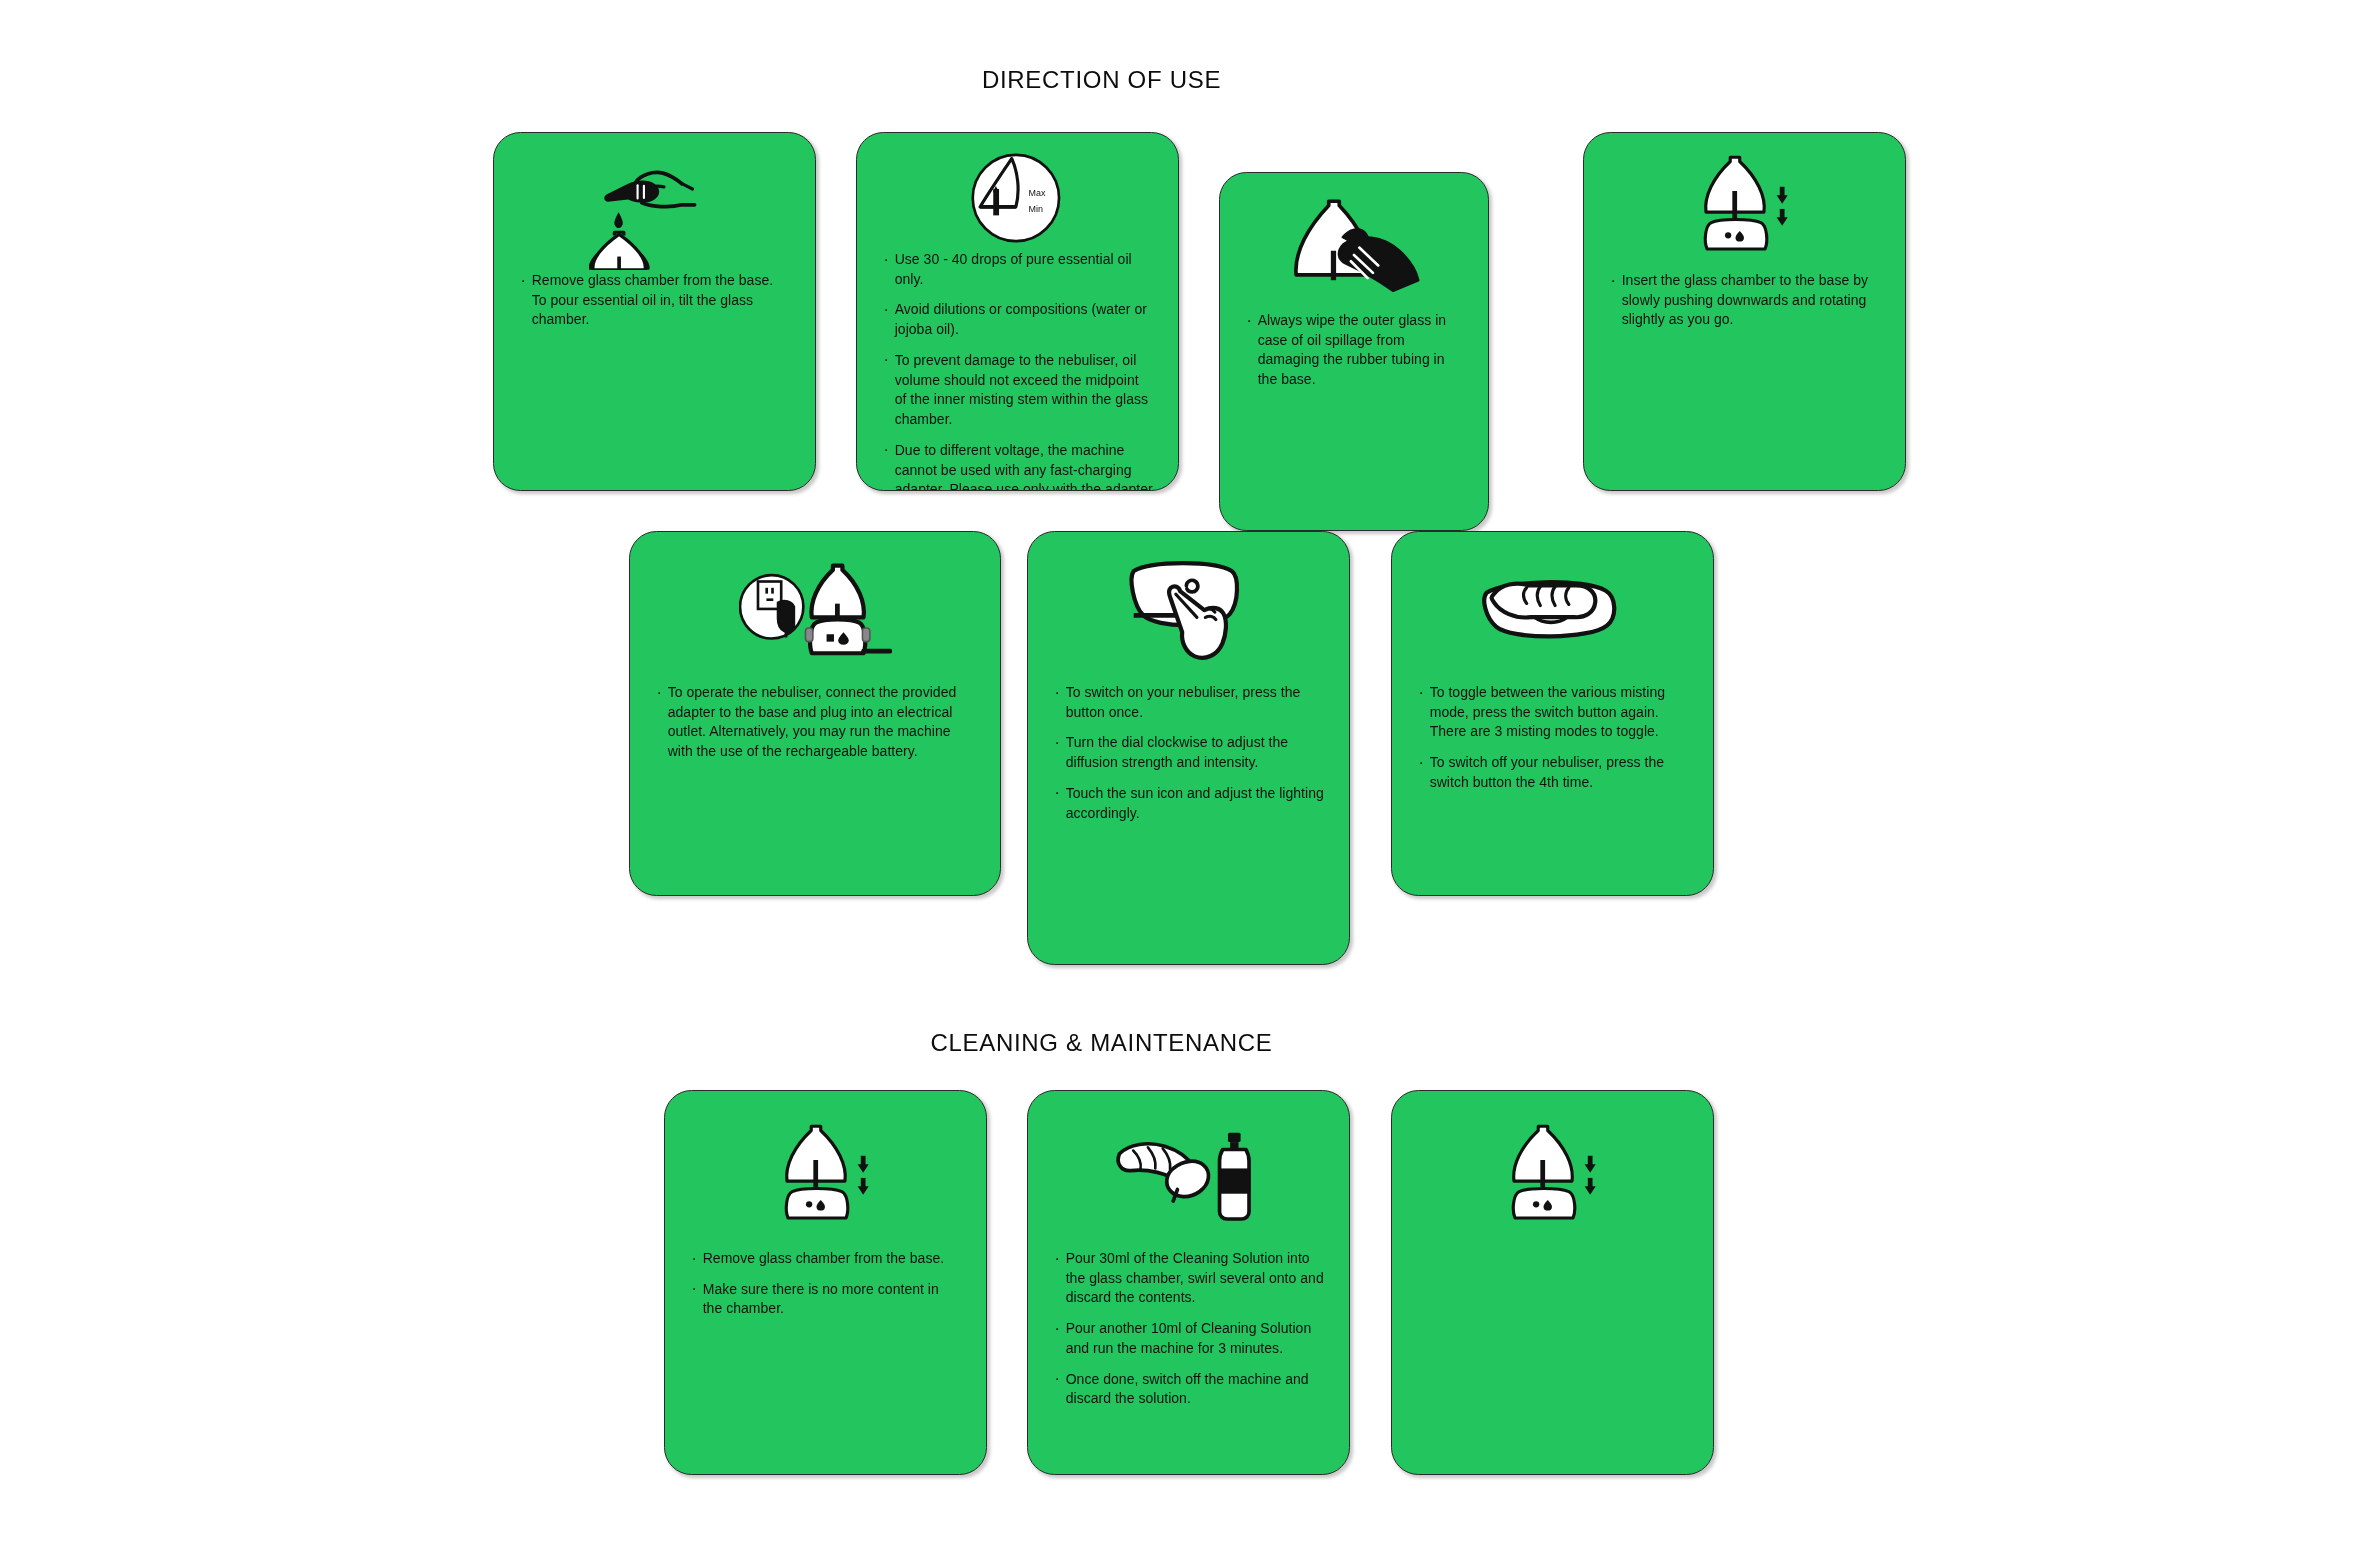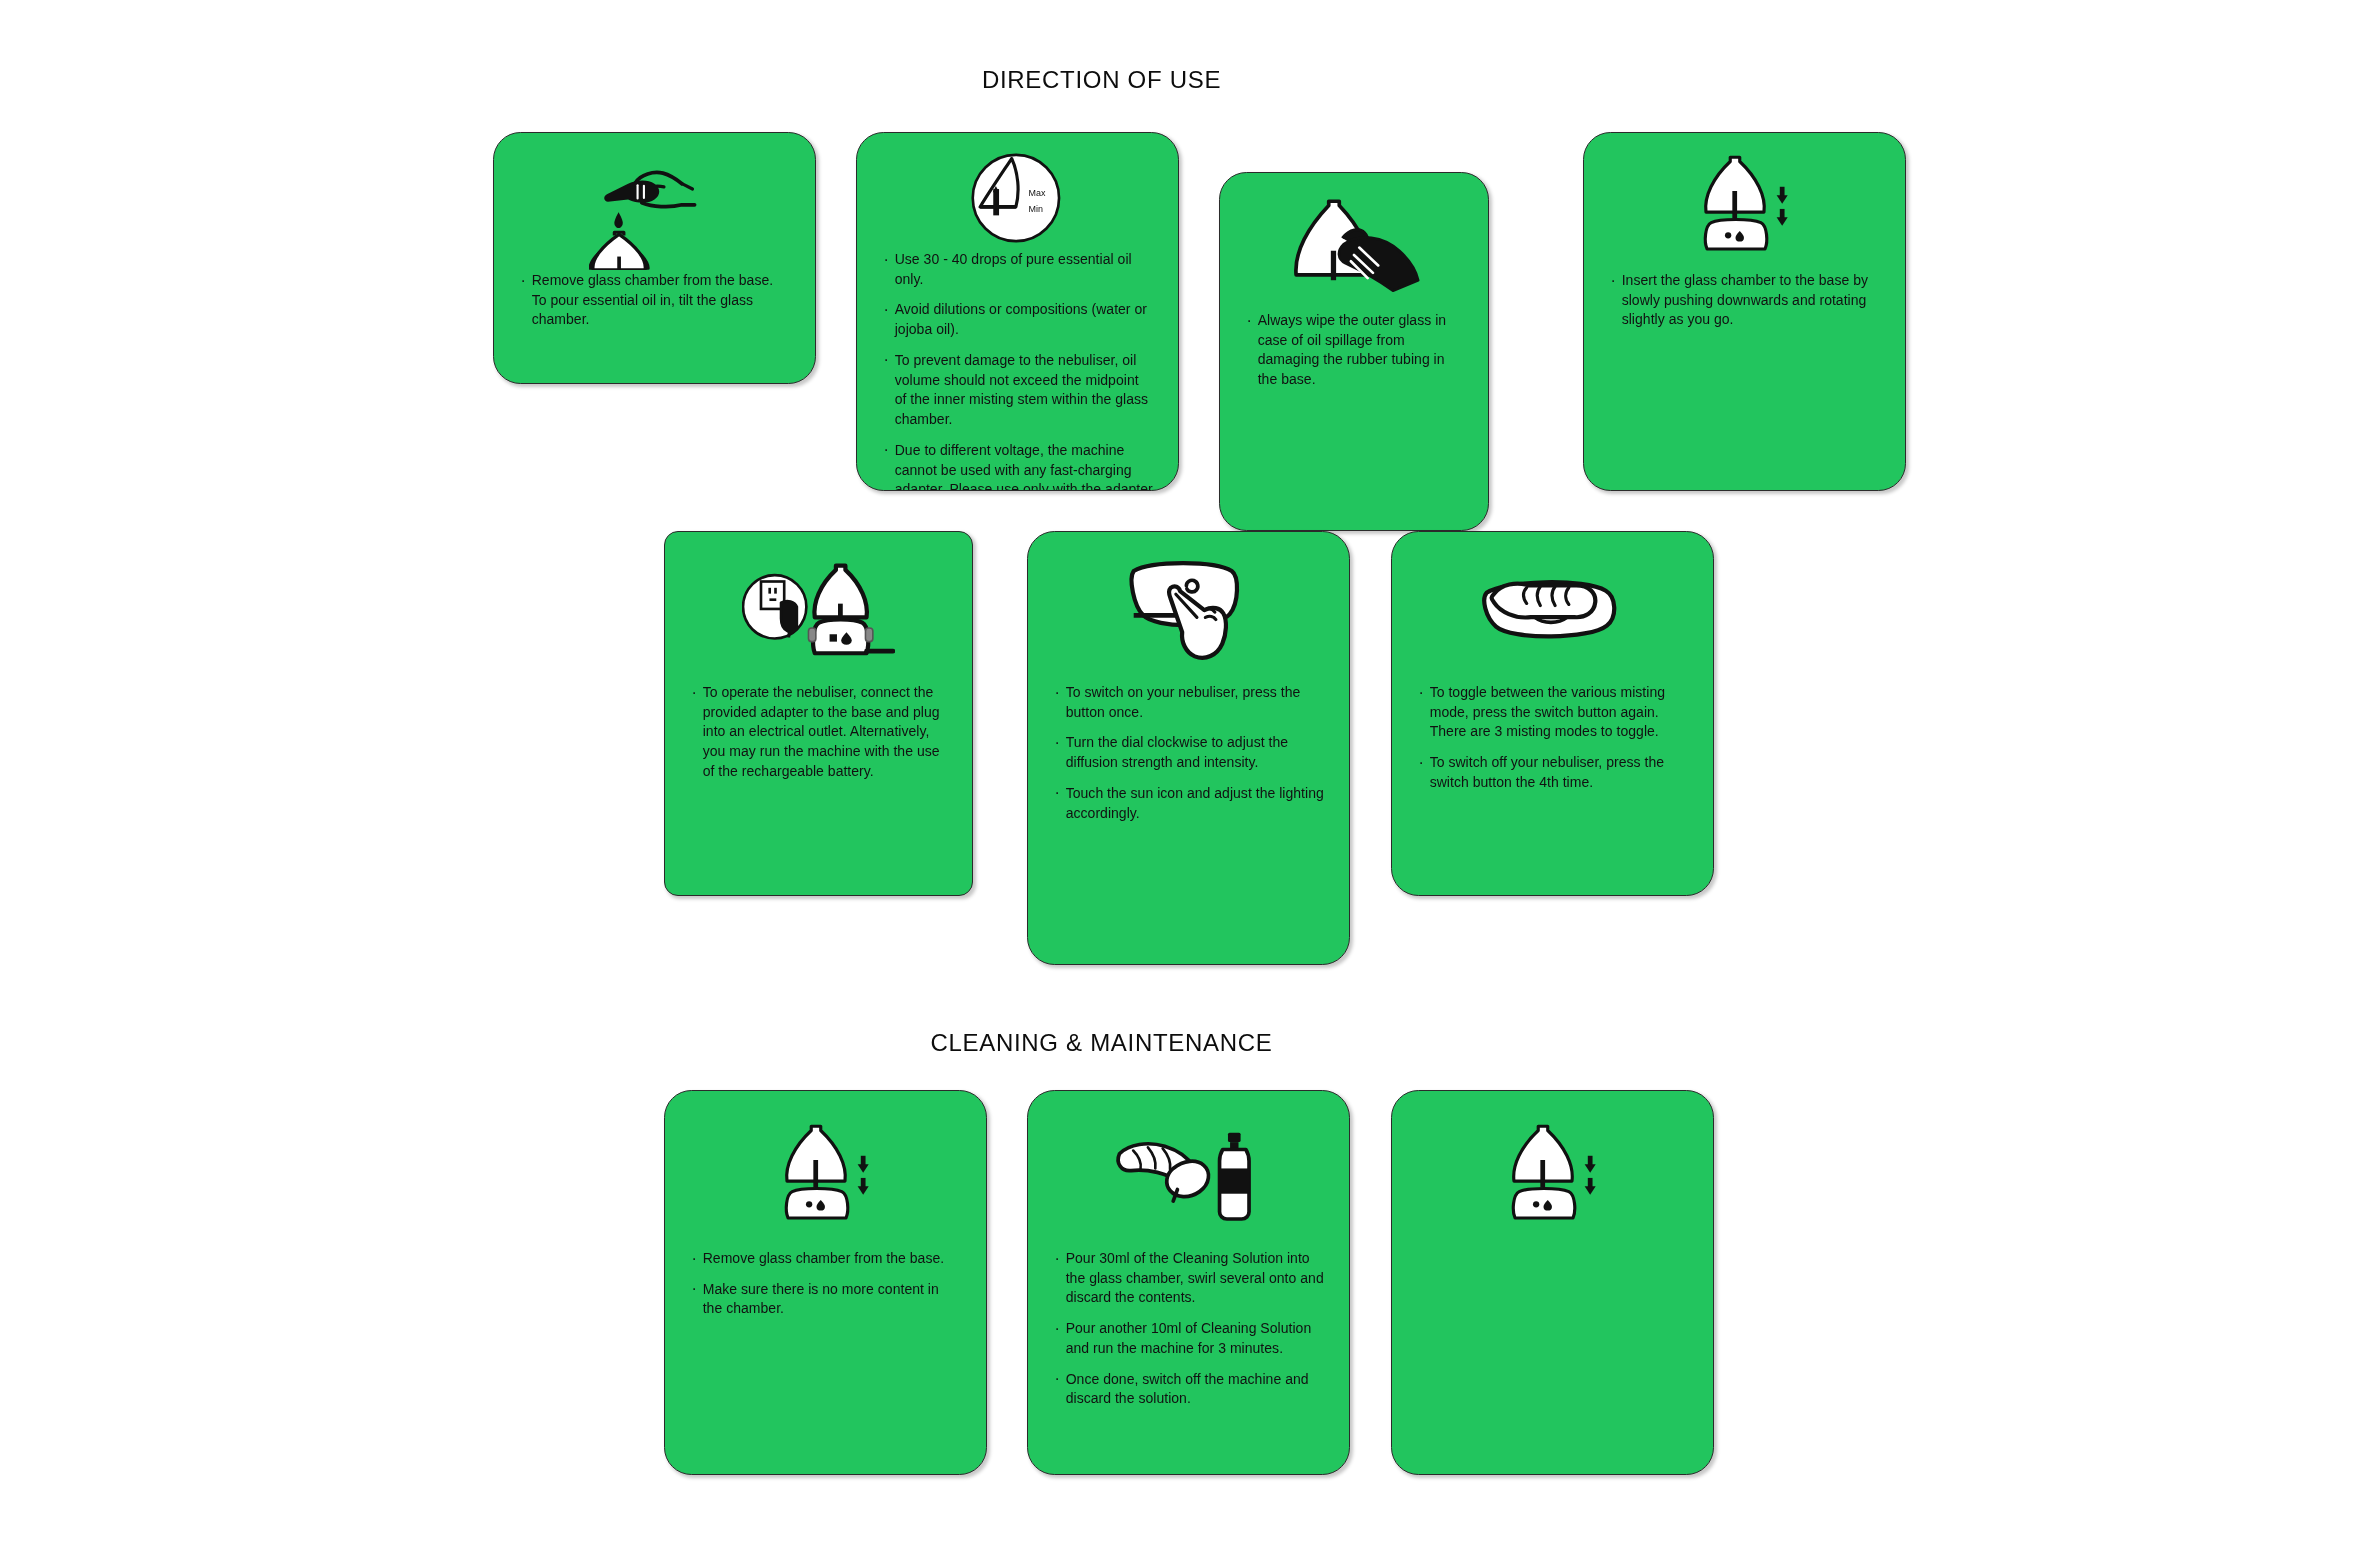--- a/index.html
+++ b/index.html
@@ -97,21 +97,21 @@
     color: #111111;
   }
 </style>
 </head>
 <body>
 
 <div class="page">
 
   <h1 id="title-direction" class="section-title">DIRECTION OF USE</h1>
 
-  <div class="card" style="left:493px; top:132px; width:323px; height:252px;">
+  <div class="card" style="left:493px; top:132px; width:323px; height:359px;">
     <div class="card-inner">
       <div class="illus" style="top:16px; height:127px;">
         <svg width="132" height="114" viewBox="0 0 250 215">
           <g fill="none" stroke="#111" stroke-width="5" stroke-linecap="round" stroke-linejoin="round">
 
             <path d="M88 50 C98 34 122 28 140 32 C155 36 166 44 176 52" stroke-width="7"></path>
             <path d="M176 52 L196 62" stroke-width="6"></path>
             <path d="M96 68 C110 58 128 55 142 58" stroke-width="6"></path>
             <path d="M100 88 C120 96 152 98 176 92 L200 92" stroke-width="7"></path>
           </g>
@@ -219,21 +219,21 @@
         </svg>
       </div>
       <div class="textblock" style="top:138px;">
         <ul class="bullets">
           <li>Insert the glass chamber to the base by slowly pushing downwards and rotating slightly as you go.</li>
         </ul>
       </div>
     </div>
   </div>
 
-  <div class="card" style="left:664px; top:531px; width:309px; height:365px;border-radius:14px;">
+  <div class="card" style="left:629px; top:531px; width:372px; height:365px;">
     <div class="card-inner">
       <div class="illus" style="top:22px; height:122px;">
         <svg width="153" height="114" viewBox="0 0 290 215">
 
           <circle cx="62" cy="92" r="60" fill="#fff" stroke="#111" stroke-width="5"></circle>
           <rect x="36" y="44" width="44" height="52" fill="#fff" stroke="#111" stroke-width="5"></rect>
           <g fill="#111">
             <rect x="50" y="56" width="5" height="11"></rect>
             <rect x="61" y="56" width="5" height="11"></rect>
             <rect x="52" y="76" width="13" height="5"></rect>

